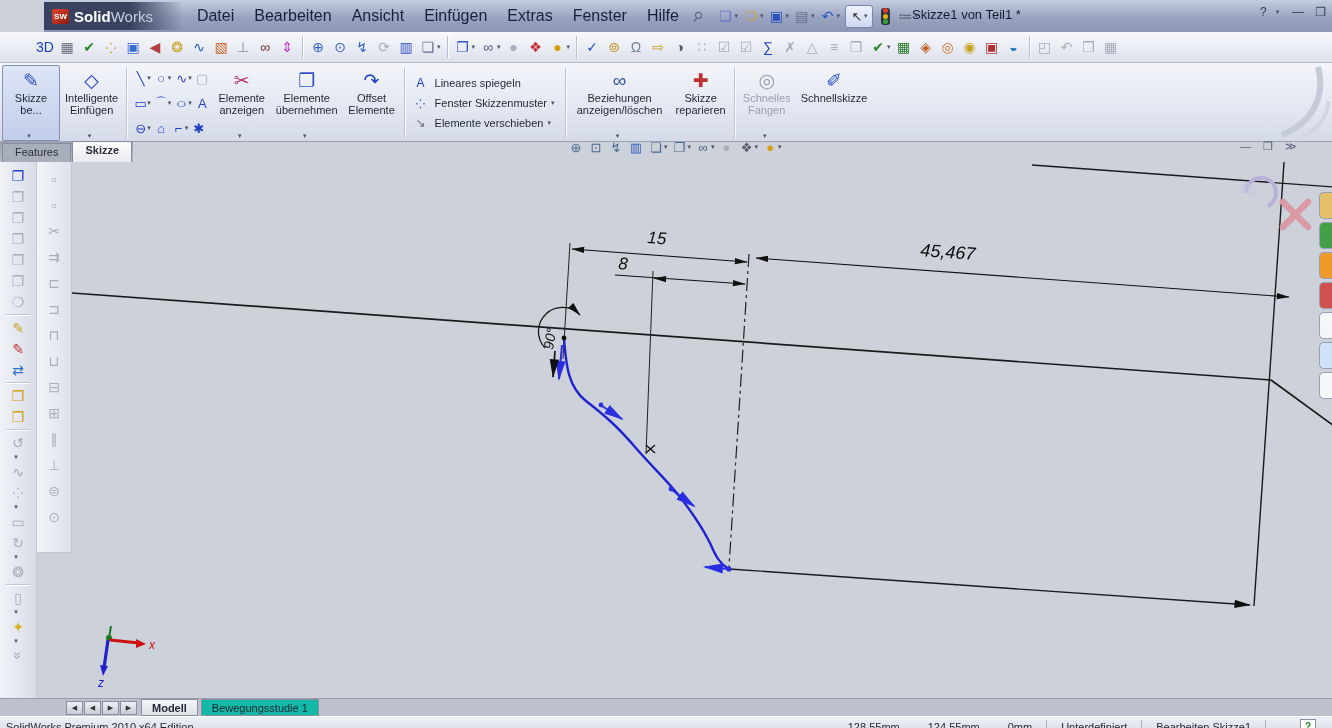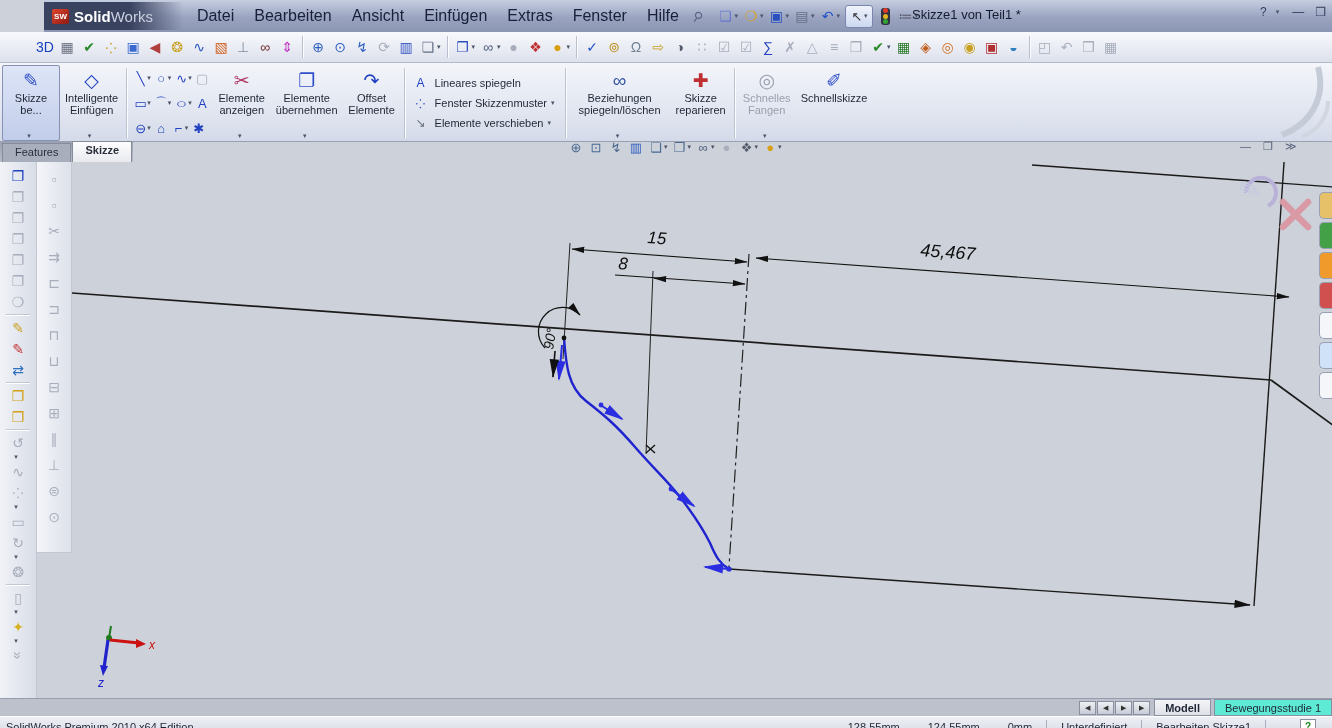--- a/index.html
+++ b/index.html
@@ -77,24 +77,24 @@
   .rail{width:36px;flex:none;background:linear-gradient(90deg,#f0f2f7,#d9dde7);border-right:1px solid #c2c7d2;
         display:flex;flex-direction:column;align-items:center;padding-top:3px;gap:0;}
   .rail .icn{width:26px;height:21px;font-size:14px;}
   .rail .hsep{width:24px;height:1px;background:#c2c7d2;box-shadow:0 1px 0 #fff;margin:2px 0;}
   .rail2{width:34px;flex:none;align-self:flex-start;height:384px;padding-top:6px;gap:5px;
          background:linear-gradient(90deg,#f3f5f9,#dde1ea);border-right:1px solid #c2c7d2;
          border-bottom:1px solid #c2c7d2;display:flex;flex-direction:column;align-items:center;}
   .canvas{flex:1;position:relative;background:#cdd1d9;}
   .canvas svg{position:absolute;left:0;top:0;}
   
-  .bottomtabs{height:17px;background:#bdc1cc;border-top:1px solid #979daf;display:flex;align-items:center;padding-left:66px;justify-content:flex-end;}
+  .bottomtabs{height:17px;background:#bdc1cc;border-top:1px solid #979daf;display:flex;align-items:center;padding-left:66px;}
   .bottomtabs .icn{width:15px;height:12px;font-size:7px;border:1px solid #8b90a0;color:#333;
                    background:linear-gradient(#eef0f4,#c8ccd7);margin-right:1px;}
-  .btab{padding:0 10px;height:15px;display:flex;align-items:center;background:#5eead4;
+  .btab{padding:0 10px;height:15px;display:flex;align-items:center;background:#14b8a6;
         border:1px solid #8b90a0;margin-left:3px;}
   .btab.active{background:linear-gradient(#f4f5f8,#dfe1e8);font-weight:bold;}
   
   .statusbar{height:19px;background:linear-gradient(#eef0f5,#d4d8e2);border-top:1px solid #fff;
              display:flex;align-items:center;padding:0 6px;font-size:11px;}
   .sb-right{margin-left:auto;display:flex;align-items:center;}
   .sb-item{padding:0 14px;white-space:nowrap;}
   .sb-div{width:1px;height:13px;background:#aab0bd;}
   .helpbtn{width:14px;height:14px;border:1px solid #8b90a0;background:#fff;color:#1a8a1a;font-weight:bold;
            font-size:10px;display:flex;align-items:center;justify-content:center;margin:0 10px 0 34px;}
@@ -284,21 +284,21 @@
       <div class="lrow">
         <span class="icn" style="color:#6a7080">↘</span>
         <span>Elemente verschieben</span>
         <span class="crt">▾</span>
       </div>
     </div>
     <div class="rgsep"></div>
     <div class="rbtn" style="min-width:92px">
       <span class="bigicn" style="color:#3050a0">∞</span>
       <span>Beziehungen</span>
-      <span>spiegeln/löschen</span>
+      <span>anzeigen/löschen</span>
       <span class="crt">▾</span>
     </div>
     <div class="rbtn">
       <span class="bigicn" style="color:#c03030">✚</span>
       <span>Skizze</span>
       <span>reparieren</span>
     </div>
     <div class="rgsep"></div>
     <div class="rbtn disabled">
       <span class="bigicn" style="color:#9aa0ae">◎</span>

